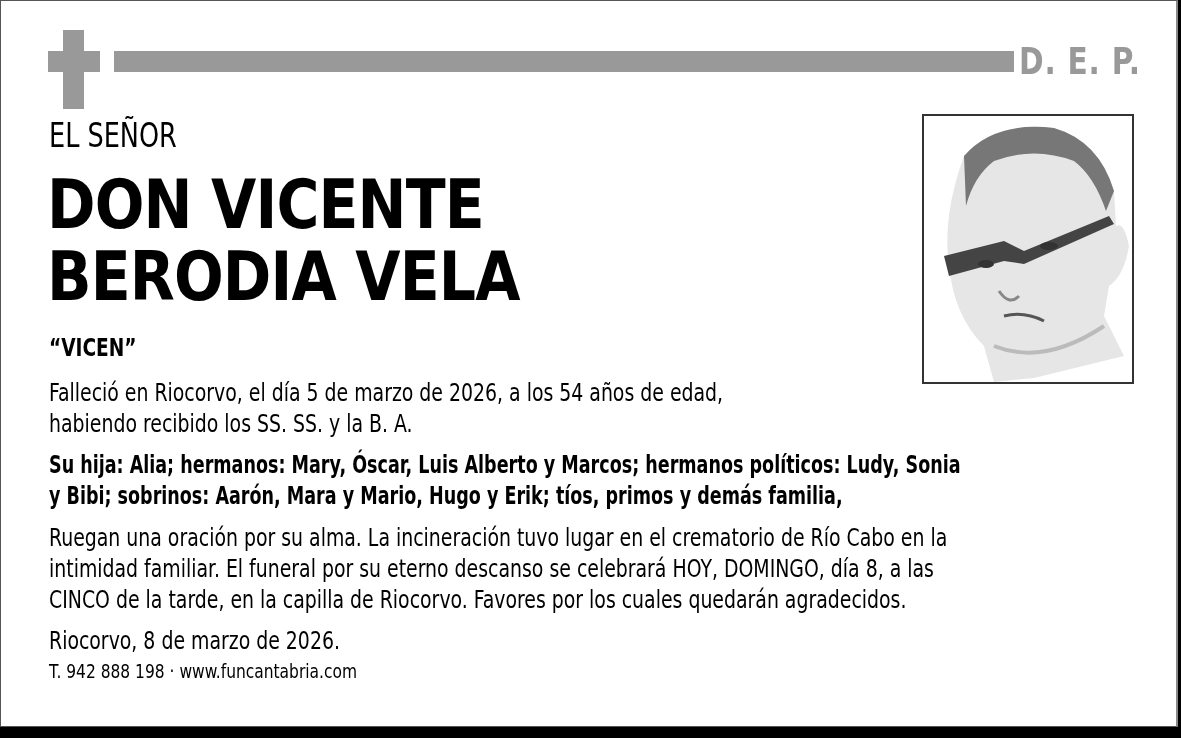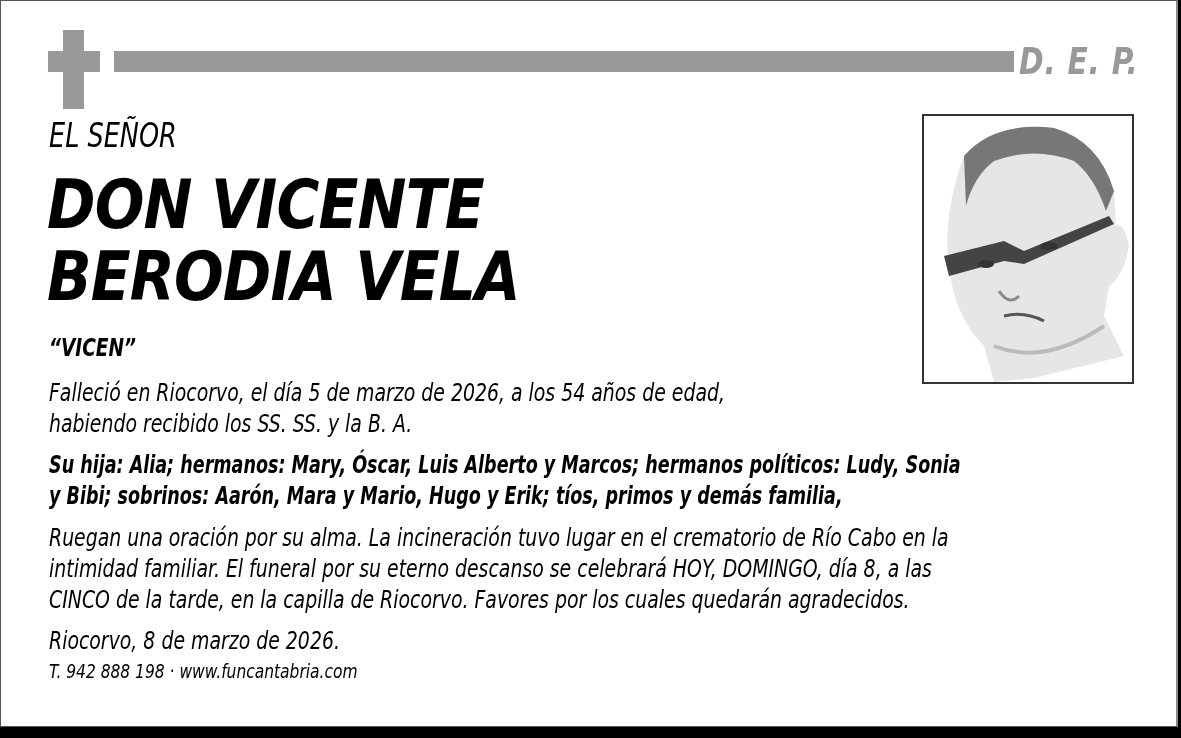--- a/index.html
+++ b/index.html
@@ -1,19 +1,19 @@
 <!DOCTYPE html>
 <html><head>
   <meta charset="utf-8">
   <style>
     html, body { margin: 0; padding: 0; background: #000; }
     body { width: 1181px; height: 738px; overflow: hidden; position: relative; font-family: "DejaVu Sans Condensed", "DejaVu Sans", sans-serif; }
     .card {
       position: absolute; left: 0; top: 0; width: 1178px; height: 727px;
-      background: #fff; border: 1px solid #555; border-right: 2px solid #888; box-sizing: border-box; font-style: italic;
+      background: #fff; border: 1px solid #555; border-right: 2px solid #888; box-sizing: border-box;
     }
     .cross-v { position: absolute; left: 62px; top: 29px; width: 21px; height: 79px; background: #999; }
     .cross-h { position: absolute; left: 47px; top: 50px; width: 52px; height: 21px; background: #999; }
     .rule { position: absolute; left: 113px; top: 50px; width: 900px; height: 21px; background: #999; }
     .dep {
       position: absolute; left: 1018px; top: 38px; color: #999; font-family: "DejaVu Sans", sans-serif;
       font-weight: bold; font-size: 38px; letter-spacing: 1px; transform: scaleX(0.78); transform-origin: left top; line-height: 44px; white-space: nowrap;
     }
     .senor { position: absolute; left: 48px; top: 113px; font-size: 33px; color: #000; line-height: 44px; transform: scaleX(0.86); transform-origin: left top; white-space: nowrap; }
     .name {

